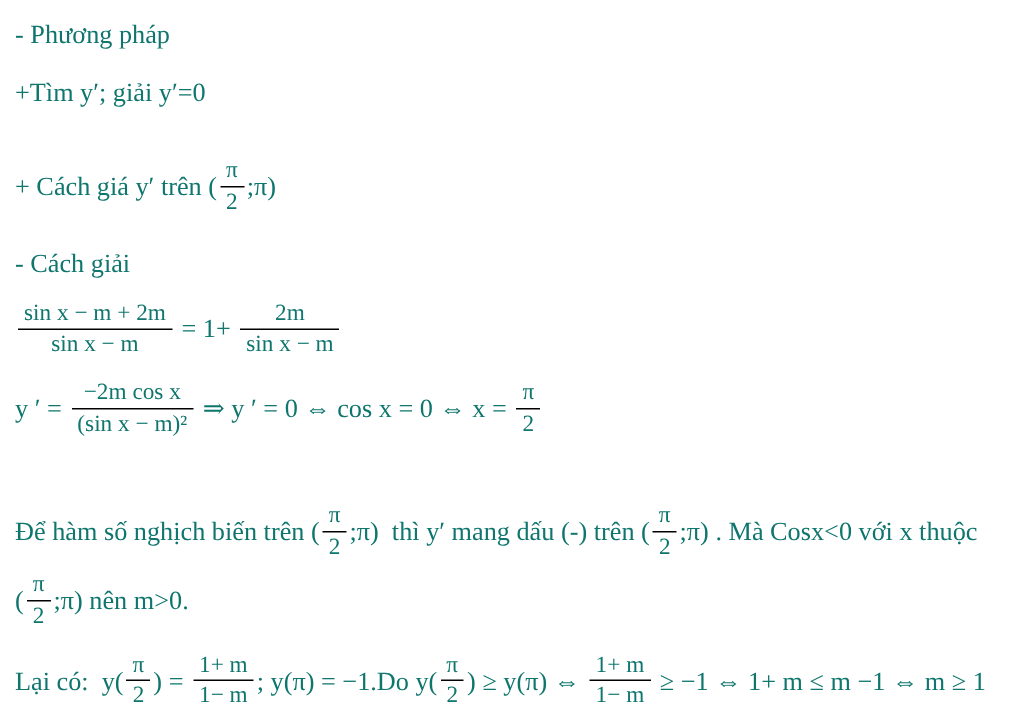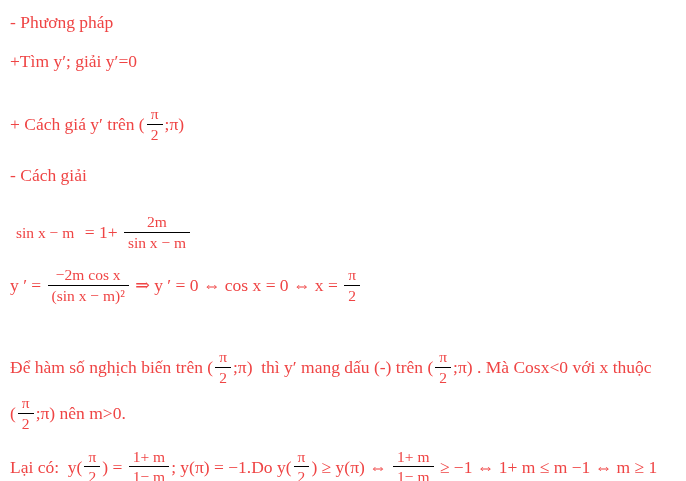--- a/index.html
+++ b/index.html
@@ -40,40 +40,41 @@
     border-bottom: 1px solid #000;
     padding: 0 4px 1px 4px;
   }
   .frac .den {
     padding: 1px 4px 0 4px;
   }
   
   [data-name="line-method-heading"]        { margin-bottom: 17px; }
   [data-name="line-step-find-derivative"]  { margin-bottom: 32px; }
   [data-name="line-step-evaluate"]         { margin-bottom: 20px; }
-  [data-name="line-solution-heading"]      { margin-bottom: 27px; }
+  [data-name="line-solution-heading"]      { margin-bottom: 14px; }
   [data-name="line-find-y-prime"]          { margin-bottom: 14px; }
   [data-name="line-derivative-equation"]   { margin-bottom: 21px; }
   [data-name="line-monotonic-argument"]    { margin-bottom: 7px; margin-top: 44px; }
   [data-name="line-monotonic-argument-2"]  { margin-bottom: 15px; }
   [data-name="line-inequality-derivation"] { margin-bottom: 16px; }
   [data-name="line-answer"]                { margin-bottom: 0; }
 </style>
 </head>
 <body>
 
-<div class="doc" data-name="math-solution-document" style="background: rgb(255, 255, 255); color: #ef4444;">
+<div class="doc" data-name="math-solution-document" style="background: rgb(255, 255, 255); color: #0f766e;">
     <div class="line" data-name="line-method-heading"><span class="txt" data-name="text-run">- Phương pháp</span></div>
     <div class="line" data-name="line-step-find-derivative"><span class="txt" data-name="text-run">+Tìm y′; giải y′=0</span></div>
     <div class="line" data-name="line-step-evaluate"><span class="txt" data-name="text-run">+ Cách giá y′ trên (</span><span class="frac" data-name="fraction">
         <span class="num" data-name="fraction-numerator">π</span>
         <span class="den" data-name="fraction-denominator">2</span>
       </span><span class="txt" data-name="text-run">;π)</span></div>
     <div class="line" data-name="line-solution-heading"><span class="txt" data-name="text-run">- Cách giải</span></div>
     <div class="line" data-name="line-find-y-prime"><span class="frac" data-name="fraction">
+        <span class="num" data-name="fraction-numerator">sin x − m + 2m</span>
         <span class="den" data-name="fraction-denominator">sin x − m</span>
       </span><span class="txt" data-name="text-run"> = 1+ </span><span class="frac" data-name="fraction">
         <span class="num" data-name="fraction-numerator">2m</span>
         <span class="den" data-name="fraction-denominator">sin x − m</span>
       </span></div>
     <div class="line" data-name="line-derivative-equation"><span class="txt" data-name="text-run">y ′ = </span><span class="frac" data-name="fraction">
         <span class="num" data-name="fraction-numerator">−2m cos x</span>
         <span class="den" data-name="fraction-denominator">(sin x − m)²</span>
       </span><span class="txt" data-name="text-run"> ⇒ y ′ = 0 ⇔ cos x = 0 ⇔ x = </span><span class="frac" data-name="fraction">
         <span class="num" data-name="fraction-numerator">π</span>

